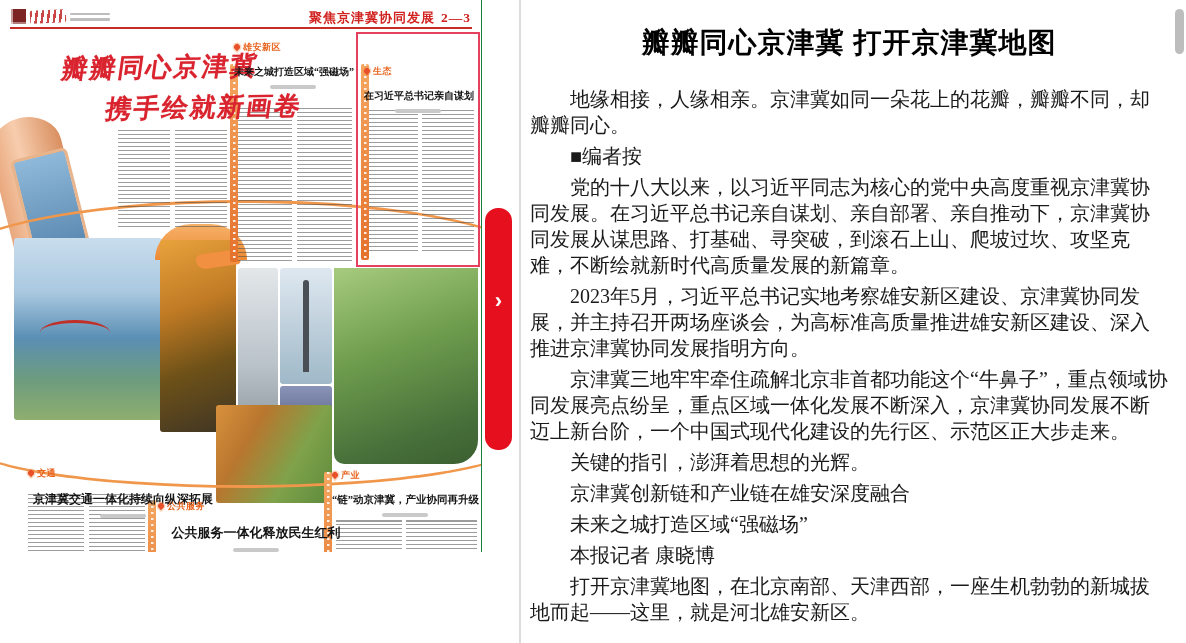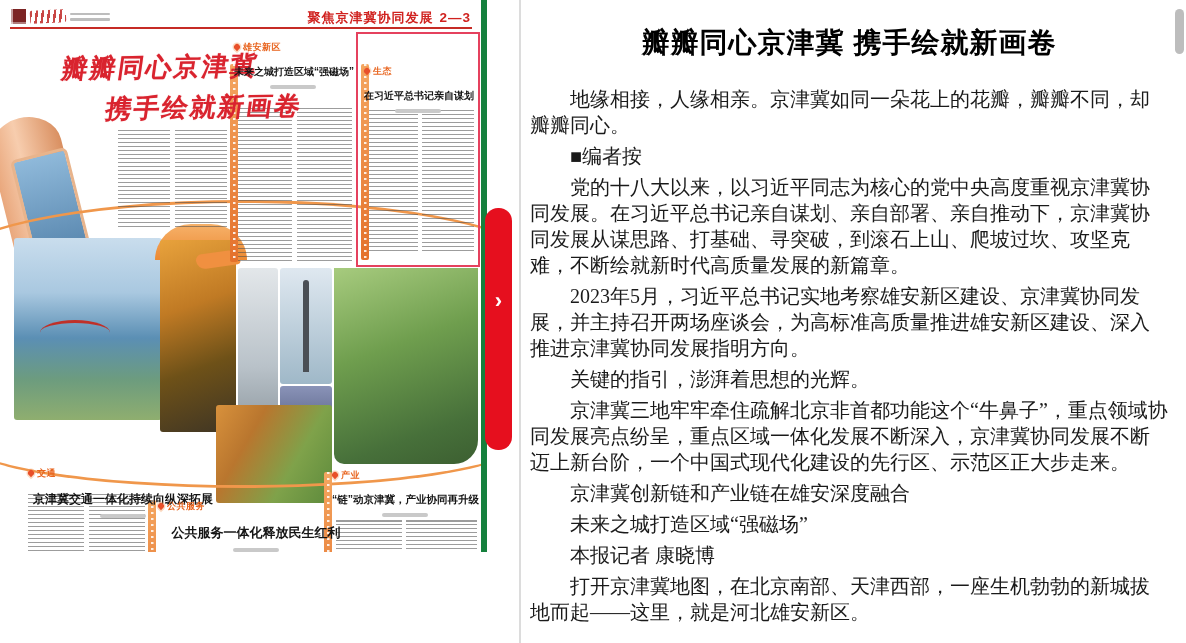--- a/index.html
+++ b/index.html
@@ -1,21 +1,21 @@
 <!DOCTYPE html>
 <html><head>
 <meta charset="utf-8">
 <style>
   html,body{margin:0;padding:0;background:#fff;}
   body{width:1186px;height:643px;overflow:hidden;font-family:"Liberation Sans",sans-serif;}
   .app{position:relative;width:1186px;height:643px;background:#fff;}
 
   
   .paper{position:absolute;left:0;top:0;width:481px;height:552px;background:#fff;
-         border-right:6px solid #15803d;overflow:hidden;}
+         border-right:1px solid #15803d;overflow:hidden;font-family:Liberation Serif, serif;}
   .masthead{position:absolute;left:11px;top:9px;display:flex;align-items:center;gap:4px;z-index:8;}
   .m-seal{width:15px;height:15px;background:
       linear-gradient(90deg,rgba(255,255,255,.55) 0 2px,transparent 2px 4px),
       linear-gradient(0deg,rgba(255,255,255,.4) 0 2px,transparent 2px 5px),#7c2424;}
   .m-script{width:36px;height:13px;transform:rotate(-3deg);
       background:repeating-linear-gradient(100deg,#c23230 0 2.5px,transparent 2.5px 6px);
       border-radius:2px;opacity:.9;}
   .m-info{display:flex;flex-direction:column;gap:3px;}
   .m-info i{display:block;width:40px;height:2.5px;background:#bdbdbd;border-radius:1px;}
   .topic{position:absolute;right:10px;top:9px;z-index:8;color:#d0221f;font-weight:bold;
@@ -171,28 +171,28 @@
 
   </div>
 
   <div class="divider"></div>
 
   <button class="nextbtn">
     <span>›</span>
   </button>
 
   <div class="reader">
-    <h1>瓣瓣同心京津冀 携手绘就新画卷</h1>
+    <h1>瓣瓣同心京津冀 打开京津冀地图</h1>
     <div class="rbody">
       <p>地缘相接，人缘相亲。京津冀如同一朵花上的花瓣，瓣瓣不同，却瓣瓣同心。</p>
       <p>■编者按</p>
       <p>党的十八大以来，以习近平同志为核心的党中央高度重视京津冀协同发展。在习近平总书记亲自谋划、亲自部署、亲自推动下，京津冀协同发展从谋思路、打基础、寻突破，到滚石上山、爬坡过坎、攻坚克难，不断绘就新时代高质量发展的新篇章。</p>
       <p>2023年5月，习近平总书记实地考察雄安新区建设、京津冀协同发展，并主持召开两场座谈会，为高标准高质量推进雄安新区建设、深入推进京津冀协同发展指明方向。</p>
+      <p>京津冀三地牢牢牵住疏解北京非首都功能这个“牛鼻子”，重点领域协同发展亮点纷呈，重点区域一体化发展不断深入，京津冀协同发展不断迈上新台阶，一个中国式现代化建设的先行区、示范区正大步走来。</p>
       <p>关键的指引，澎湃着思想的光辉。</p>
-      <p>京津冀三地牢牢牵住疏解北京非首都功能这个“牛鼻子”，重点领域协同发展亮点纷呈，重点区域一体化发展不断深入，京津冀协同发展不断迈上新台阶，一个中国式现代化建设的先行区、示范区正大步走来。</p>
       <p>京津冀创新链和产业链在雄安深度融合</p>
       <p>未来之城打造区域“强磁场”</p>
       <p>本报记者 康晓博</p>
       <p>打开京津冀地图，在北京南部、天津西部，一座生机勃勃的新城拔地而起——这里，就是河北雄安新区。</p>
     </div>
   </div>
 
   <div class="scrollthumb"></div>
 
 </div>

